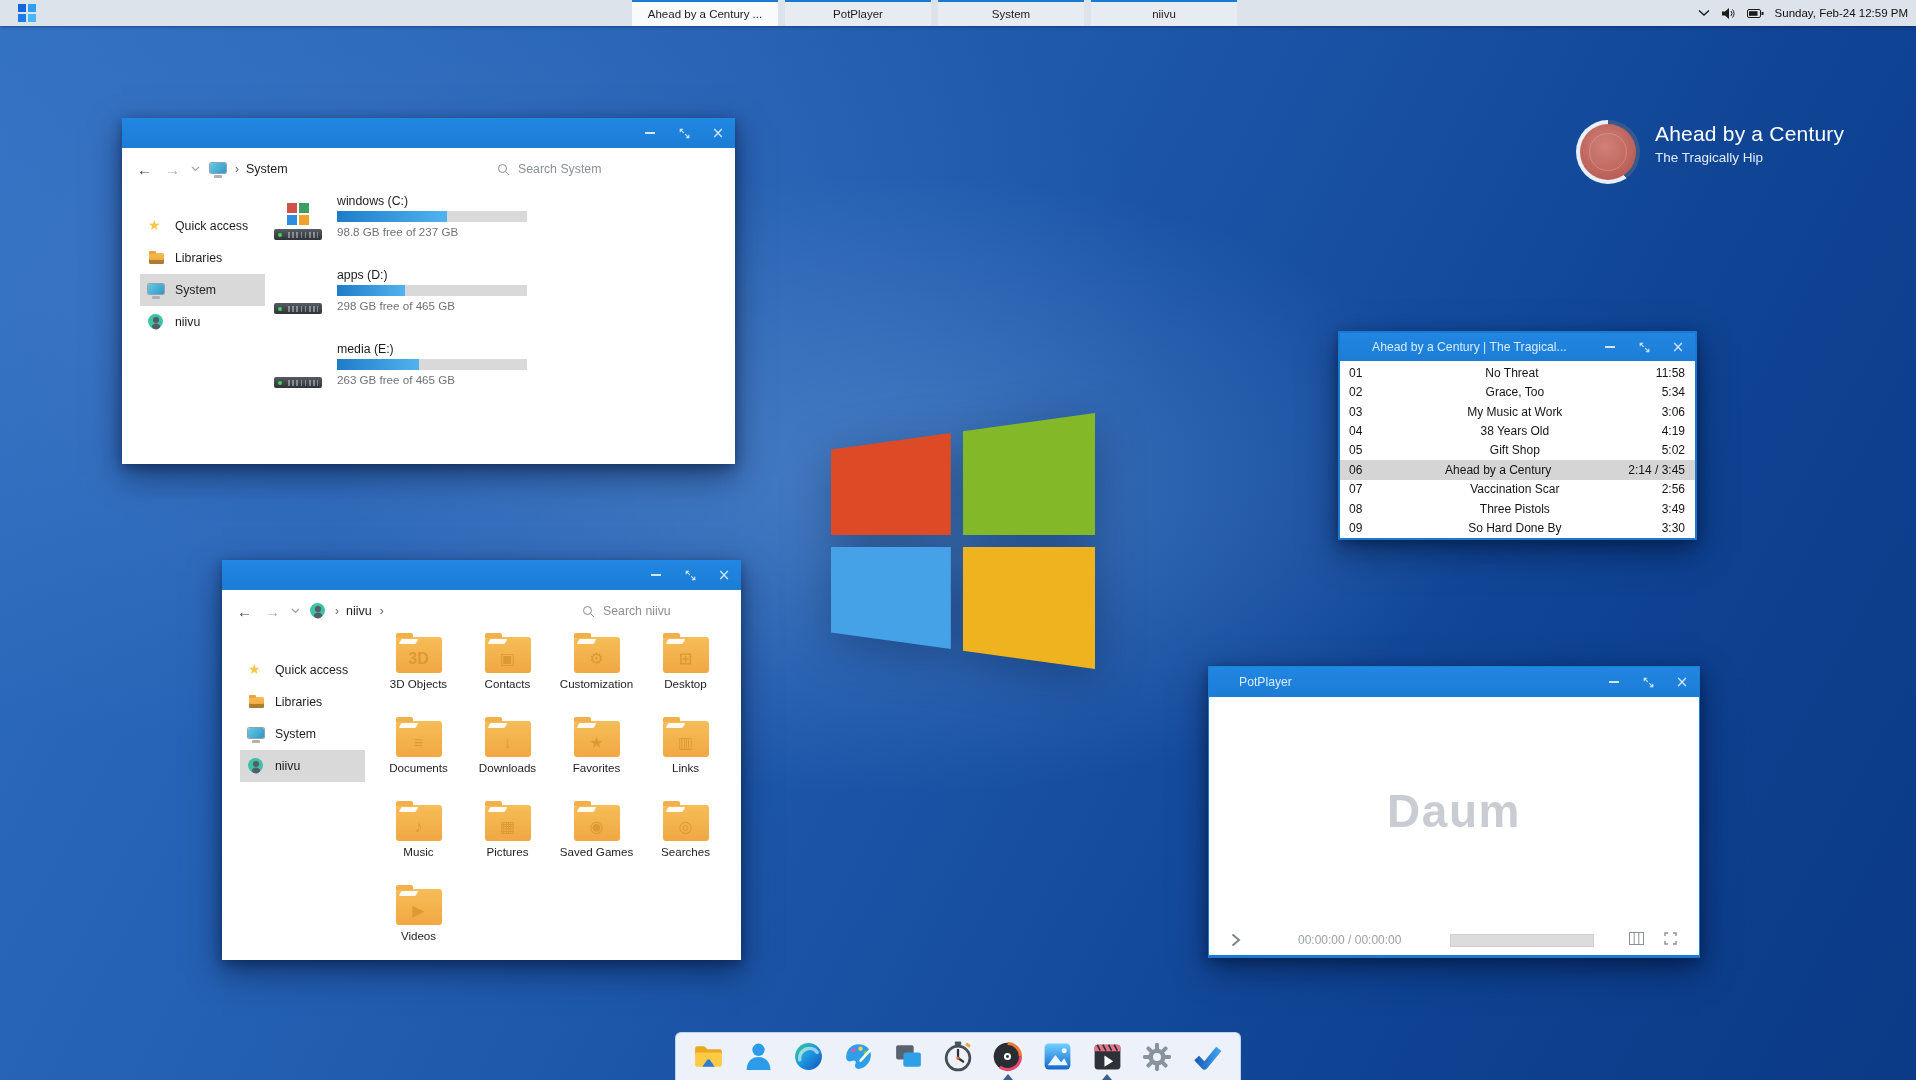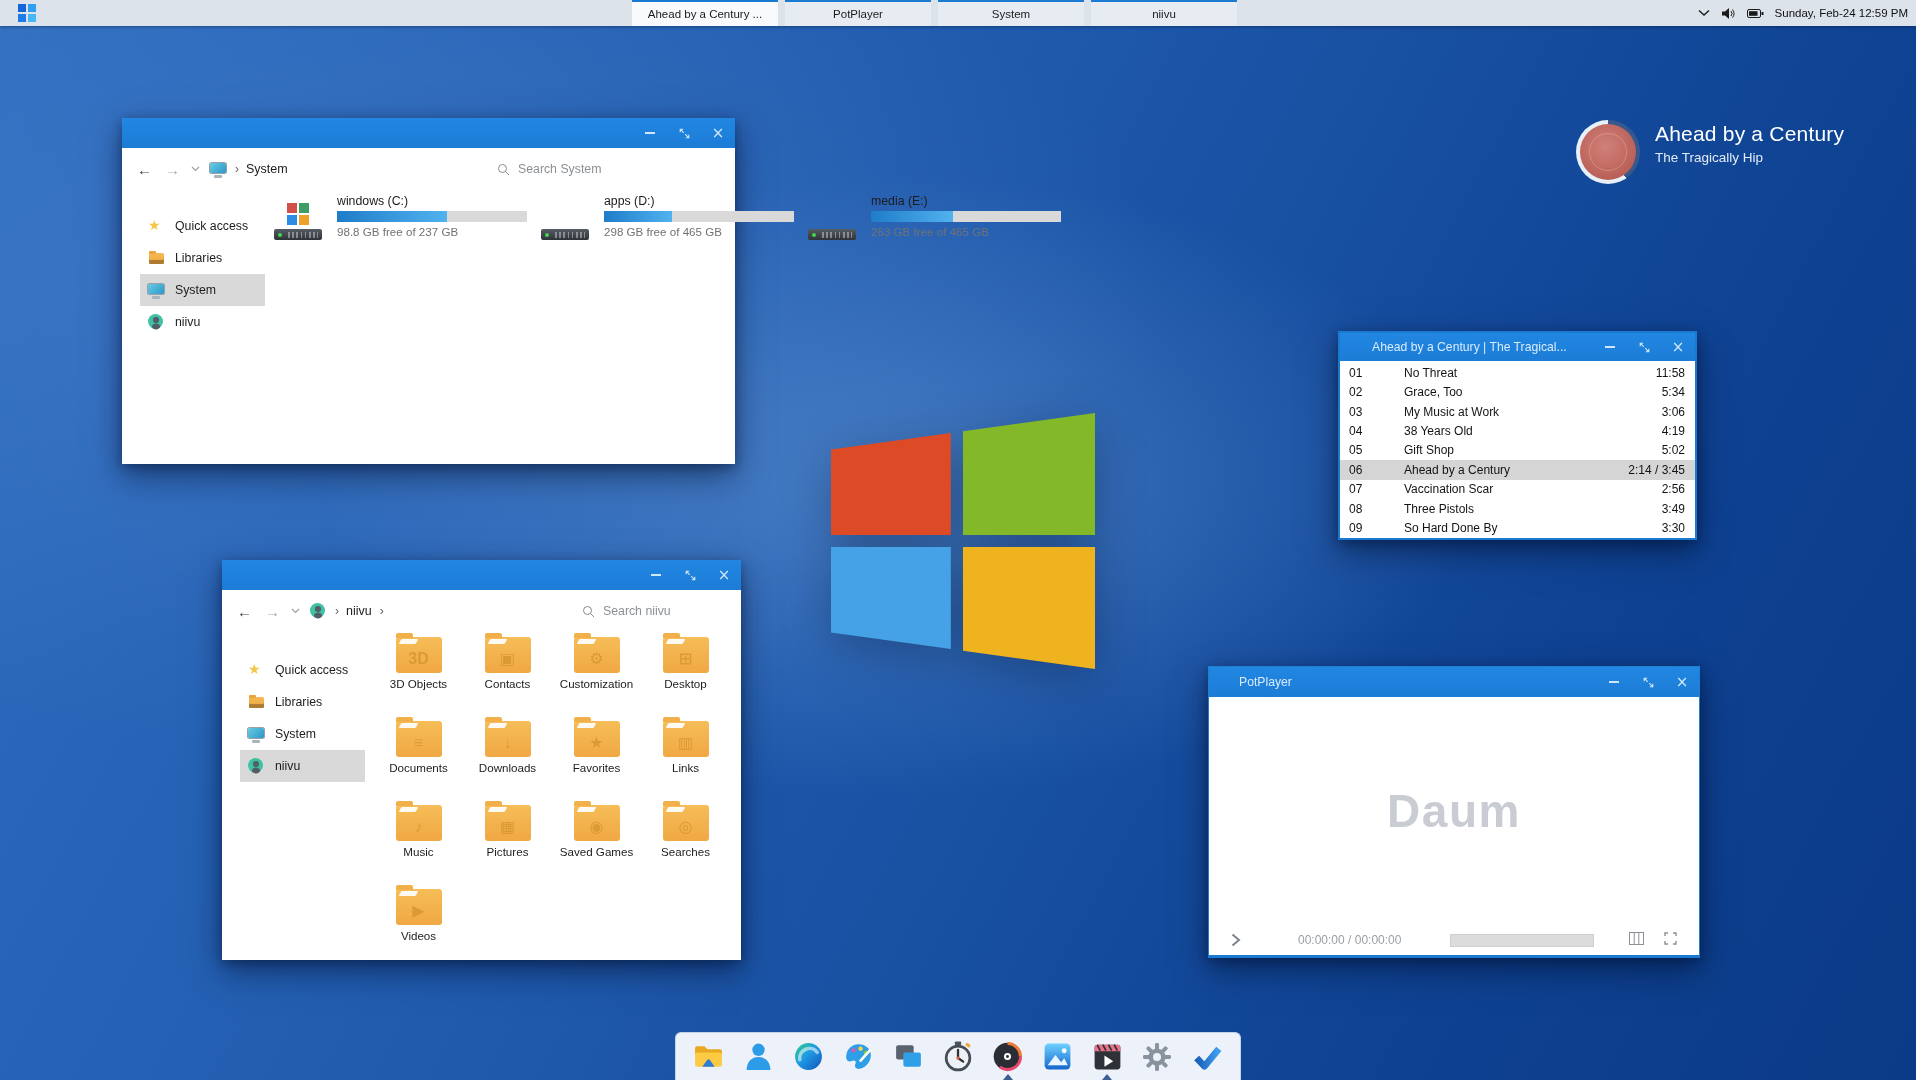--- a/index.html
+++ b/index.html
@@ -58,21 +58,21 @@
 .i-monitor .sb-icon::before { content:""; position:absolute; left:0; top:2px; width:16px; height:10px; border-radius:1.5px;
   background:linear-gradient(135deg,#67cbe2,#2e97c8); box-shadow:0 0 0 1px #98a1aa; }
 .i-monitor .sb-icon::after { content:""; position:absolute; left:4px; bottom:-1px; width:8px; height:3px; background:#aab2ba; border-radius:1px; }
 .i-user .sb-icon::before { content:""; position:absolute; left:0; top:0; width:15px; height:15px; border-radius:50%; background:#3fc1a4; }
 .i-user .sb-icon::after { content:""; position:absolute; left:5px; top:3px; width:5.5px; height:5.5px; border-radius:50%; background:#535d67;
   box-shadow:-2px 6.5px 0 -1px #535d67, 2px 6.5px 0 -1px #535d67, 0 6.5px 0 0 #535d67; }
 
 
 .sys-win { left:122px; top:118px; width:613px; height:346px; }
 .sys-win .sidebar { top:92px; }
-.drives { position:absolute; left:150px; top:76px; width:440px; display:flex; flex-direction:row; gap:12px; }
+.drives { position:absolute; left:150px; top:76px; width:440px; display:flex; flex-direction:column; gap:28px; }
 .drive { display:flex; gap:13px; min-height:46px; }
 .drv-icons { width:52px; display:flex; flex-direction:column; align-items:center; justify-content:flex-end; gap:4px; }
 .flag { display:none; grid-template-columns:10px 10px; grid-template-rows:10px 10px; gap:2px; }
 .k-windows .flag { display:grid; }
 .flag i:nth-child(1){background:#cf5147;} .flag i:nth-child(2){background:#3d9d65;}
 .flag i:nth-child(3){background:#2d8de2;} .flag i:nth-child(4){background:#efa22b;}
 .hdd { width:48px; height:11px; border-radius:2px; background:linear-gradient(#565c64,#2e3338); position:relative; }
 .hdd::before { content:""; position:absolute; left:4px; top:3.5px; width:4px; height:4px; border-radius:50%; background:#42d452; }
 .hdd::after { content:""; position:absolute; right:4px; top:2.5px; width:30px; height:6px;
   background:repeating-linear-gradient(90deg, rgba(255,255,255,.38) 0 1.6px, transparent 1.6px 4.2px); }
@@ -101,21 +101,21 @@
   color:#dd9a33; font-size:16px; font-weight:bold; }
 .flabel { margin-top:4px; font-size:11.6px; color:#1c1c1c; text-align:center; line-height:1.2; max-width:80px; overflow-wrap:anywhere; }
 
 
 .plwin { left:1338px; top:331px; width:359px; height:209px; border:2px solid #1a7ad2; }
 .plwin .titlebar { height:28px; padding-left:32px; }
 .tracks { position:absolute; top:30px; bottom:0; left:0; right:0; display:flex; flex-direction:column; }
 .trk { display:flex; align-items:center; flex:1; padding:0 10px 0 9px; font-size:12px; color:#141414;gap:28px; }
 .trk.current { background:#d5d5d5; }
 .tnum { width:27px; }
-.ttitle { flex:1; }
+.ttitle { flex:1;text-align:center; }
 .ttime { margin-left:8px; }
 
 
 .ppwin { left:1208px; top:666px; width:492px; height:292px; border:1px solid #1f7fd4; border-bottom:3px solid #1a7ad2; }
 .ppwin .titlebar { padding-left:30px; }
 .pp-body { position:absolute; top:30px; bottom:30px; left:0; right:0; display:flex; align-items:center; justify-content:center; }
 .daum { font-size:46px; font-weight:bold; color:#c9cdd3; letter-spacing:1.5px; }
 .pp-controls { position:absolute; bottom:0; left:0; right:0; height:30px; display:flex; align-items:center; padding:0 22px; color:#8b9197;gap:35px; }
 .pp-play { display:flex; }
 .pp-time { font-size:12px; color:#9aa0a5; margin-left:22px; white-space:nowrap; }

